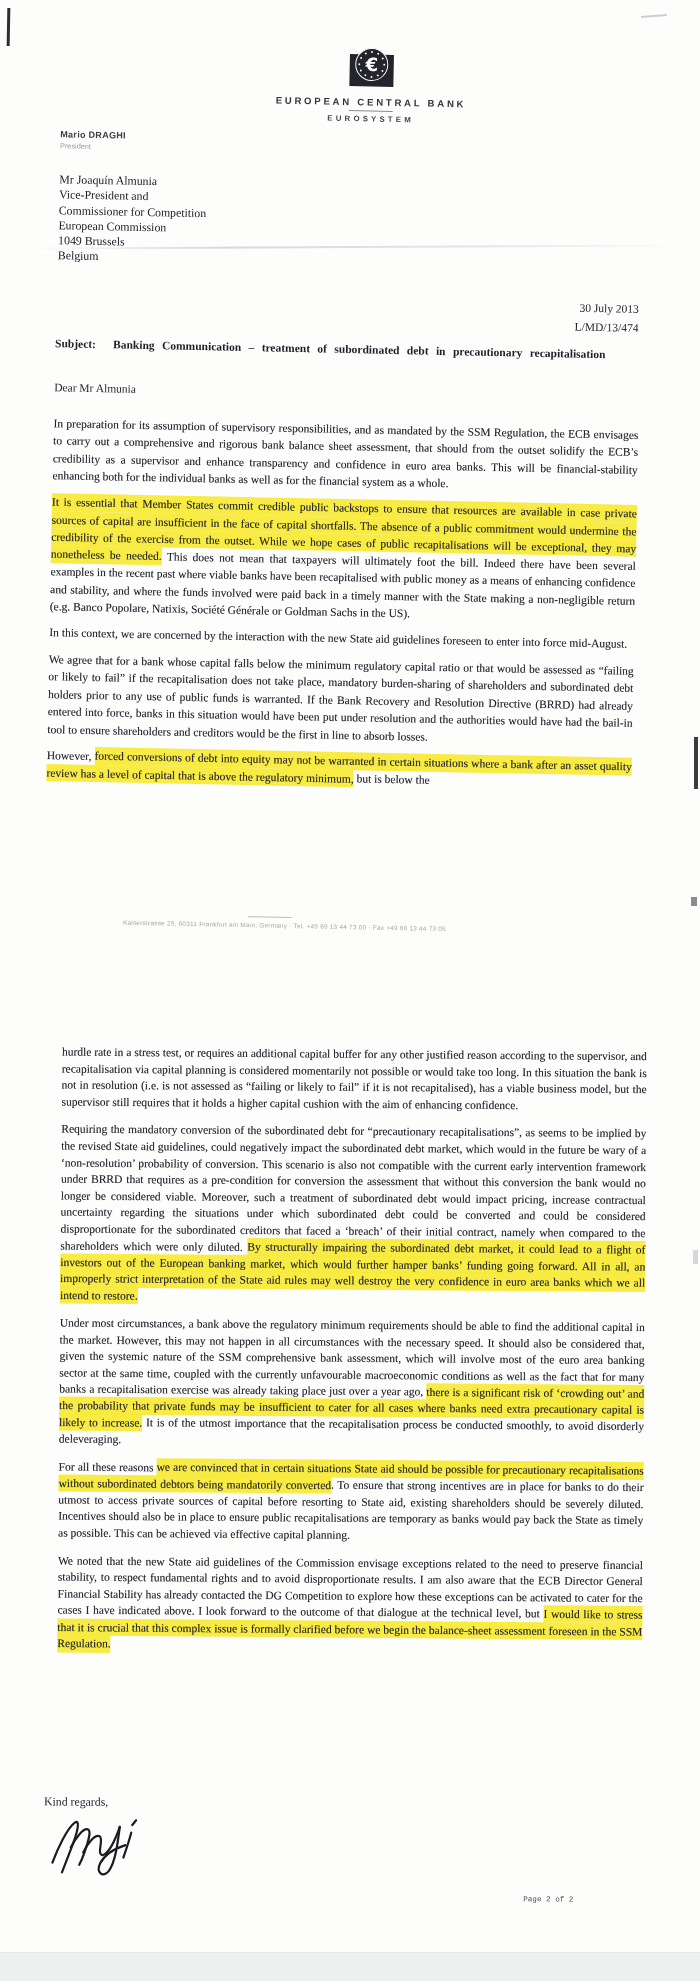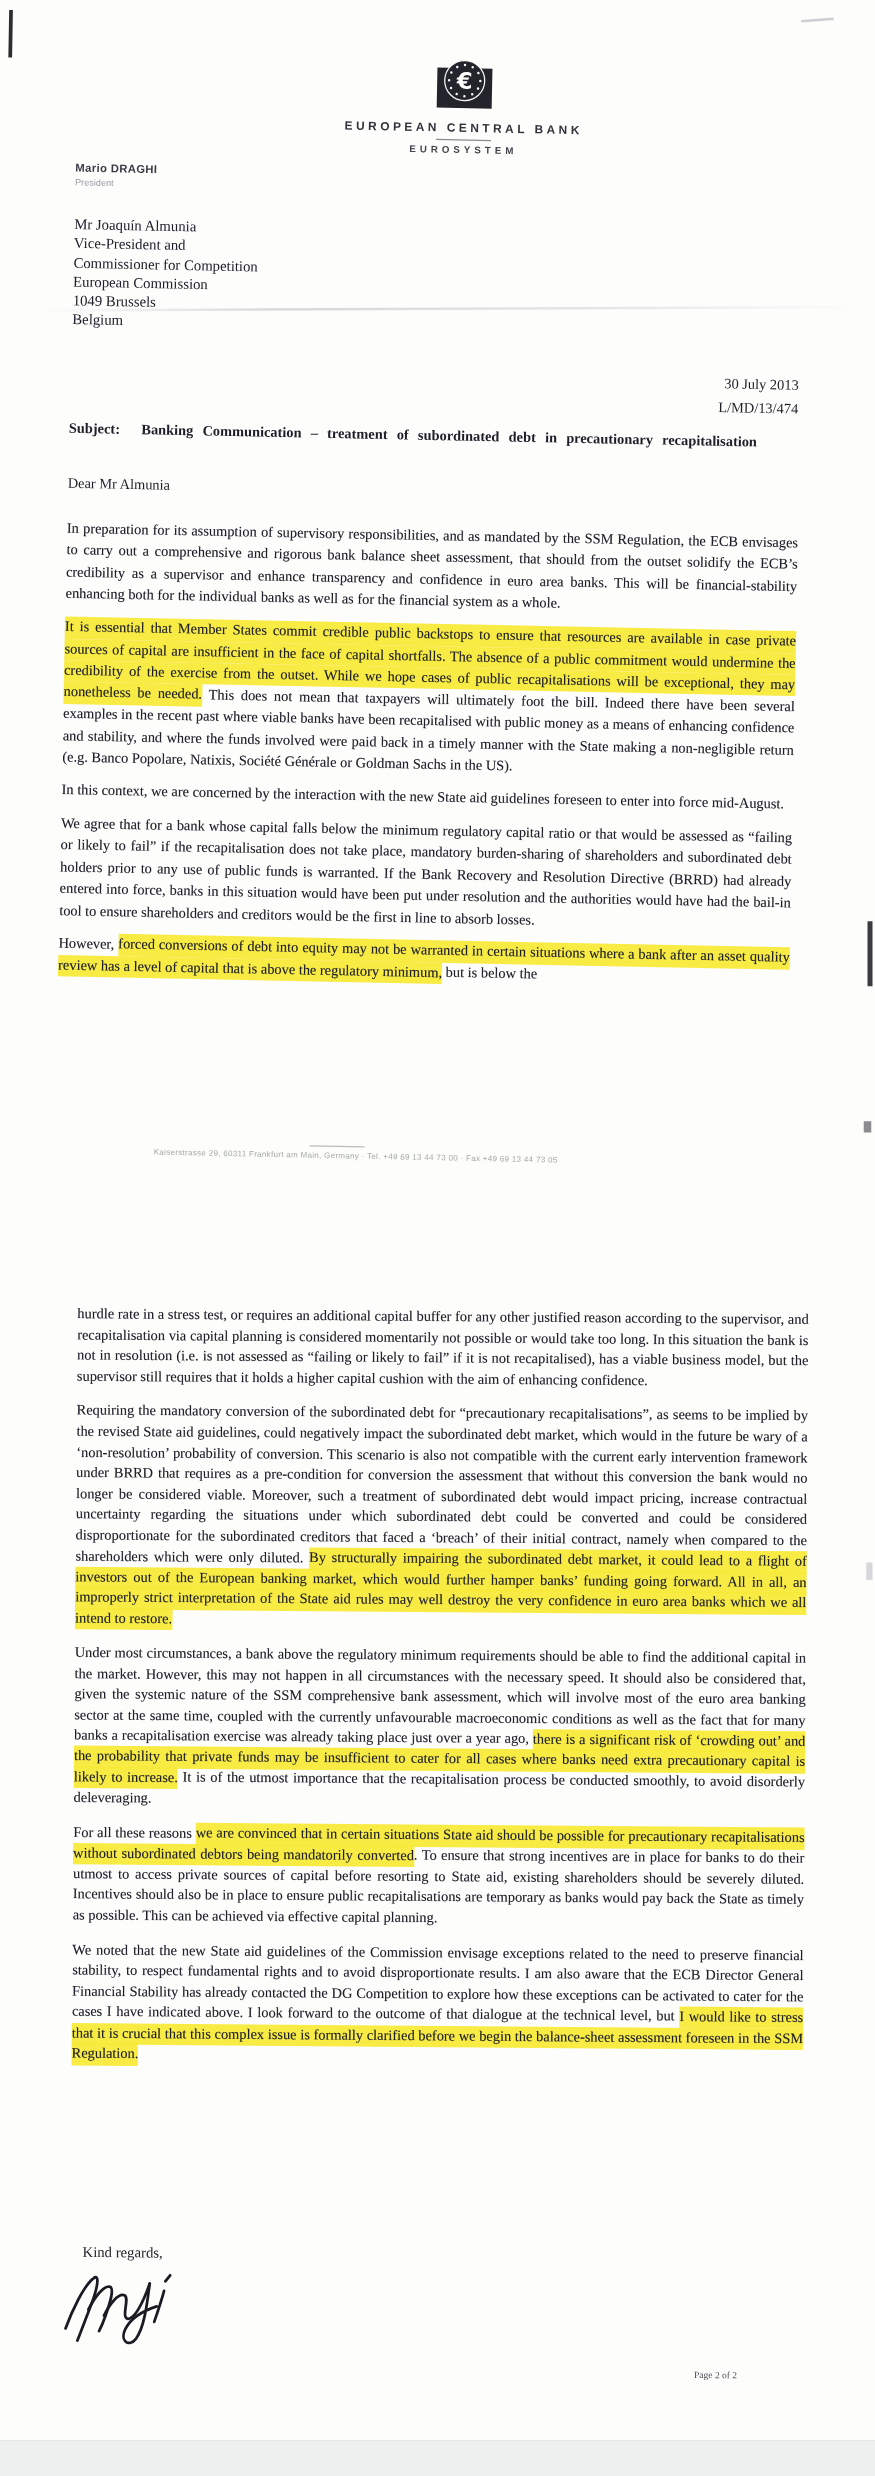--- a/index.html
+++ b/index.html
@@ -62,23 +62,23 @@
 
   
   .footer-line { position: absolute; top: 912px; left: 266px; width: 44px; height: 1px; background: #b9bdb9; }
   .p1-footer {
     position: absolute; top: 917px; left: 118px; width: 370px;
     font-family: "Liberation Sans", sans-serif;
     font-size: 6.4px; letter-spacing: 0.25px; color: #a2aaa4; text-align: center;
   }
 
   
-  .closing { position: absolute; top: 754px; left: 72px; font-size: 11.8px; }
+  .closing { position: absolute; top: 754px; left: 50px; font-size: 11.8px; }
   .signature { position: absolute; top: 772px; left: 56px; }
-  .page-number { position: absolute; top: 851px; left: 562px; font-size: 7.6px; color: #4a4a54; }
+  .page-number { position: absolute; top: 851px; left: 530px; font-size: 7.6px; color: #4a4a54; font-family: Liberation Mono, monospace; }
 
   
   .artifact-left-top { position: absolute; left: 7px; top: 8px; width: 3px; height: 38px; background: #2e2e31; transform: rotate(1deg); }
   .artifact-top-right { position: absolute; left: 641px; top: 15px; width: 26px; height: 2px; background: #cdced2; transform: rotate(-4deg); }
   .artifact-right-mid { position: absolute; left: 694px; top: 737px; width: 4px; height: 52px; background: #3c3c40; }
   .artifact-right-small { position: absolute; left: 691px; top: 897px; width: 6px; height: 9px; background: #8b8b90; }
   .artifact-right-faint { position: absolute; left: 693px; top: 1250px; width: 5px; height: 14px; background: #d8d8dc; }
   .crease {
     position: absolute; top: 246px; left: 30px; width: 660px; height: 2px;
     background: linear-gradient(to right, rgba(180,180,185,0), rgba(172,172,182,0.45) 30%, rgba(172,172,182,0.28) 70%, rgba(180,180,185,0));

